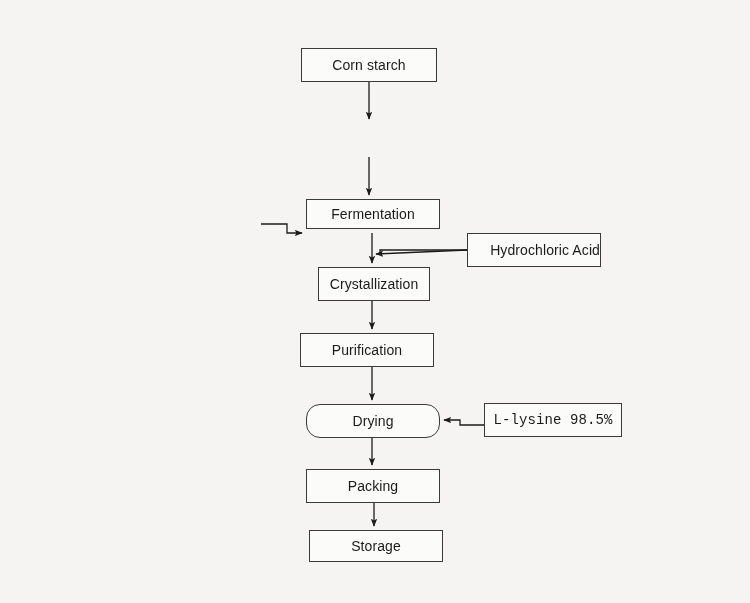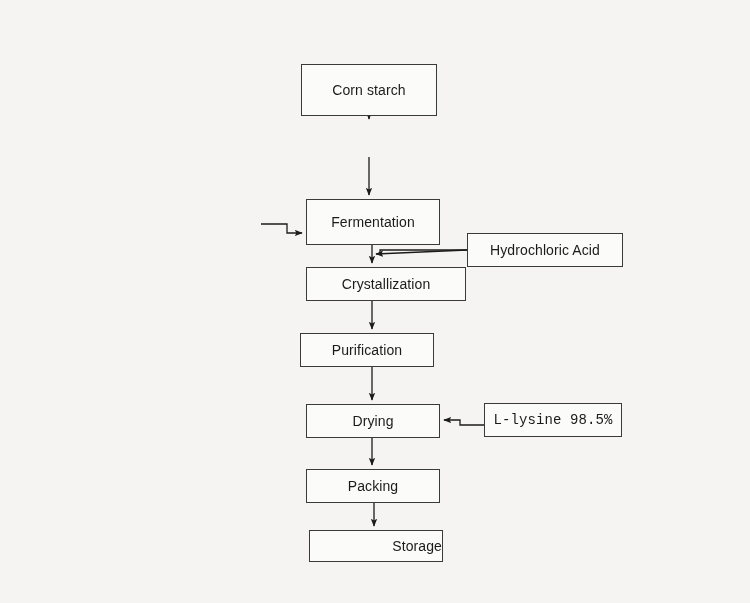--- a/index.html
+++ b/index.html
@@ -90,51 +90,51 @@
 
     <g>
       <line x1="372" y1="438" x2="372" y2="465" stroke="#1b1b1b" stroke-width="1.3" marker-end="url(#arrowhead)"></line>
     </g>
 
     <g>
       <line x1="374" y1="503" x2="374" y2="526" stroke="#1b1b1b" stroke-width="1.3" marker-end="url(#arrowhead)"></line>
     </g>
   </svg>
 
-  <div class="node" style="left: 301px; top: 48px; width: 136px; height: 52px; margin-top: 16px;">
+  <div class="node" style="left: 301px; top: 48px; width: 136px; height: 34px;">
     <span class="node-label">Corn starch</span>
   </div>
 
 
-  <div class="node" style="left: 306px; top: 199px; width: 134px; height: 46px; text-align: center;">
+  <div class="node" style="left: 306px; top: 199px; width: 134px; height: 30px; text-align: center;">
     <span class="node-label">Fermentation</span>
   </div>
 
 
-  <div class="node" style="left: 467px; top: 233px; width: 156px; height: 34px;">
+  <div class="node" style="left: 467px; top: 233px; width: 134px; height: 34px; justify-content: flex-end;">
     <span class="node-label">Hydrochloric Acid</span>
   </div>
 
-  <div class="node" style="left: 306px; top: 267px; width: 160px; height: 34px;">
+  <div class="node" style="left: 318px; top: 267px; width: 112px; height: 34px;">
     <span class="node-label">Crystallization</span>
   </div>
 
   <div class="node" style="left: 300px; top: 333px; width: 134px; height: 34px;">
     <span class="node-label">Purification</span>
   </div>
 
-  <div class="node" style="left: 306px; top: 404px; width: 134px; height: 34px;">
+  <div class="node" style="left: 306px; top: 404px; width: 134px; height: 34px; border-radius: 14px;">
     <span class="node-label">Drying</span>
   </div>
 
   <div class="node" style="left: 484px; top: 403px; width: 138px; height: 34px; font-family: Liberation Mono, monospace;">
     <span class="node-label">L-lysine 98.5%</span>
   </div>
 
   <div class="node" style="left: 306px; top: 469px; width: 134px; height: 34px;">
     <span class="node-label">Packing</span>
   </div>
 
-  <div class="node" style="left: 309px; top: 530px; width: 134px; height: 32px; justify-content: flex-end;">
+  <div class="node" style="left: 309px; top: 530px; width: 134px; height: 32px;">
     <span class="node-label">Storage</span>
   </div>
 
 </div>
 
 </body></html>

